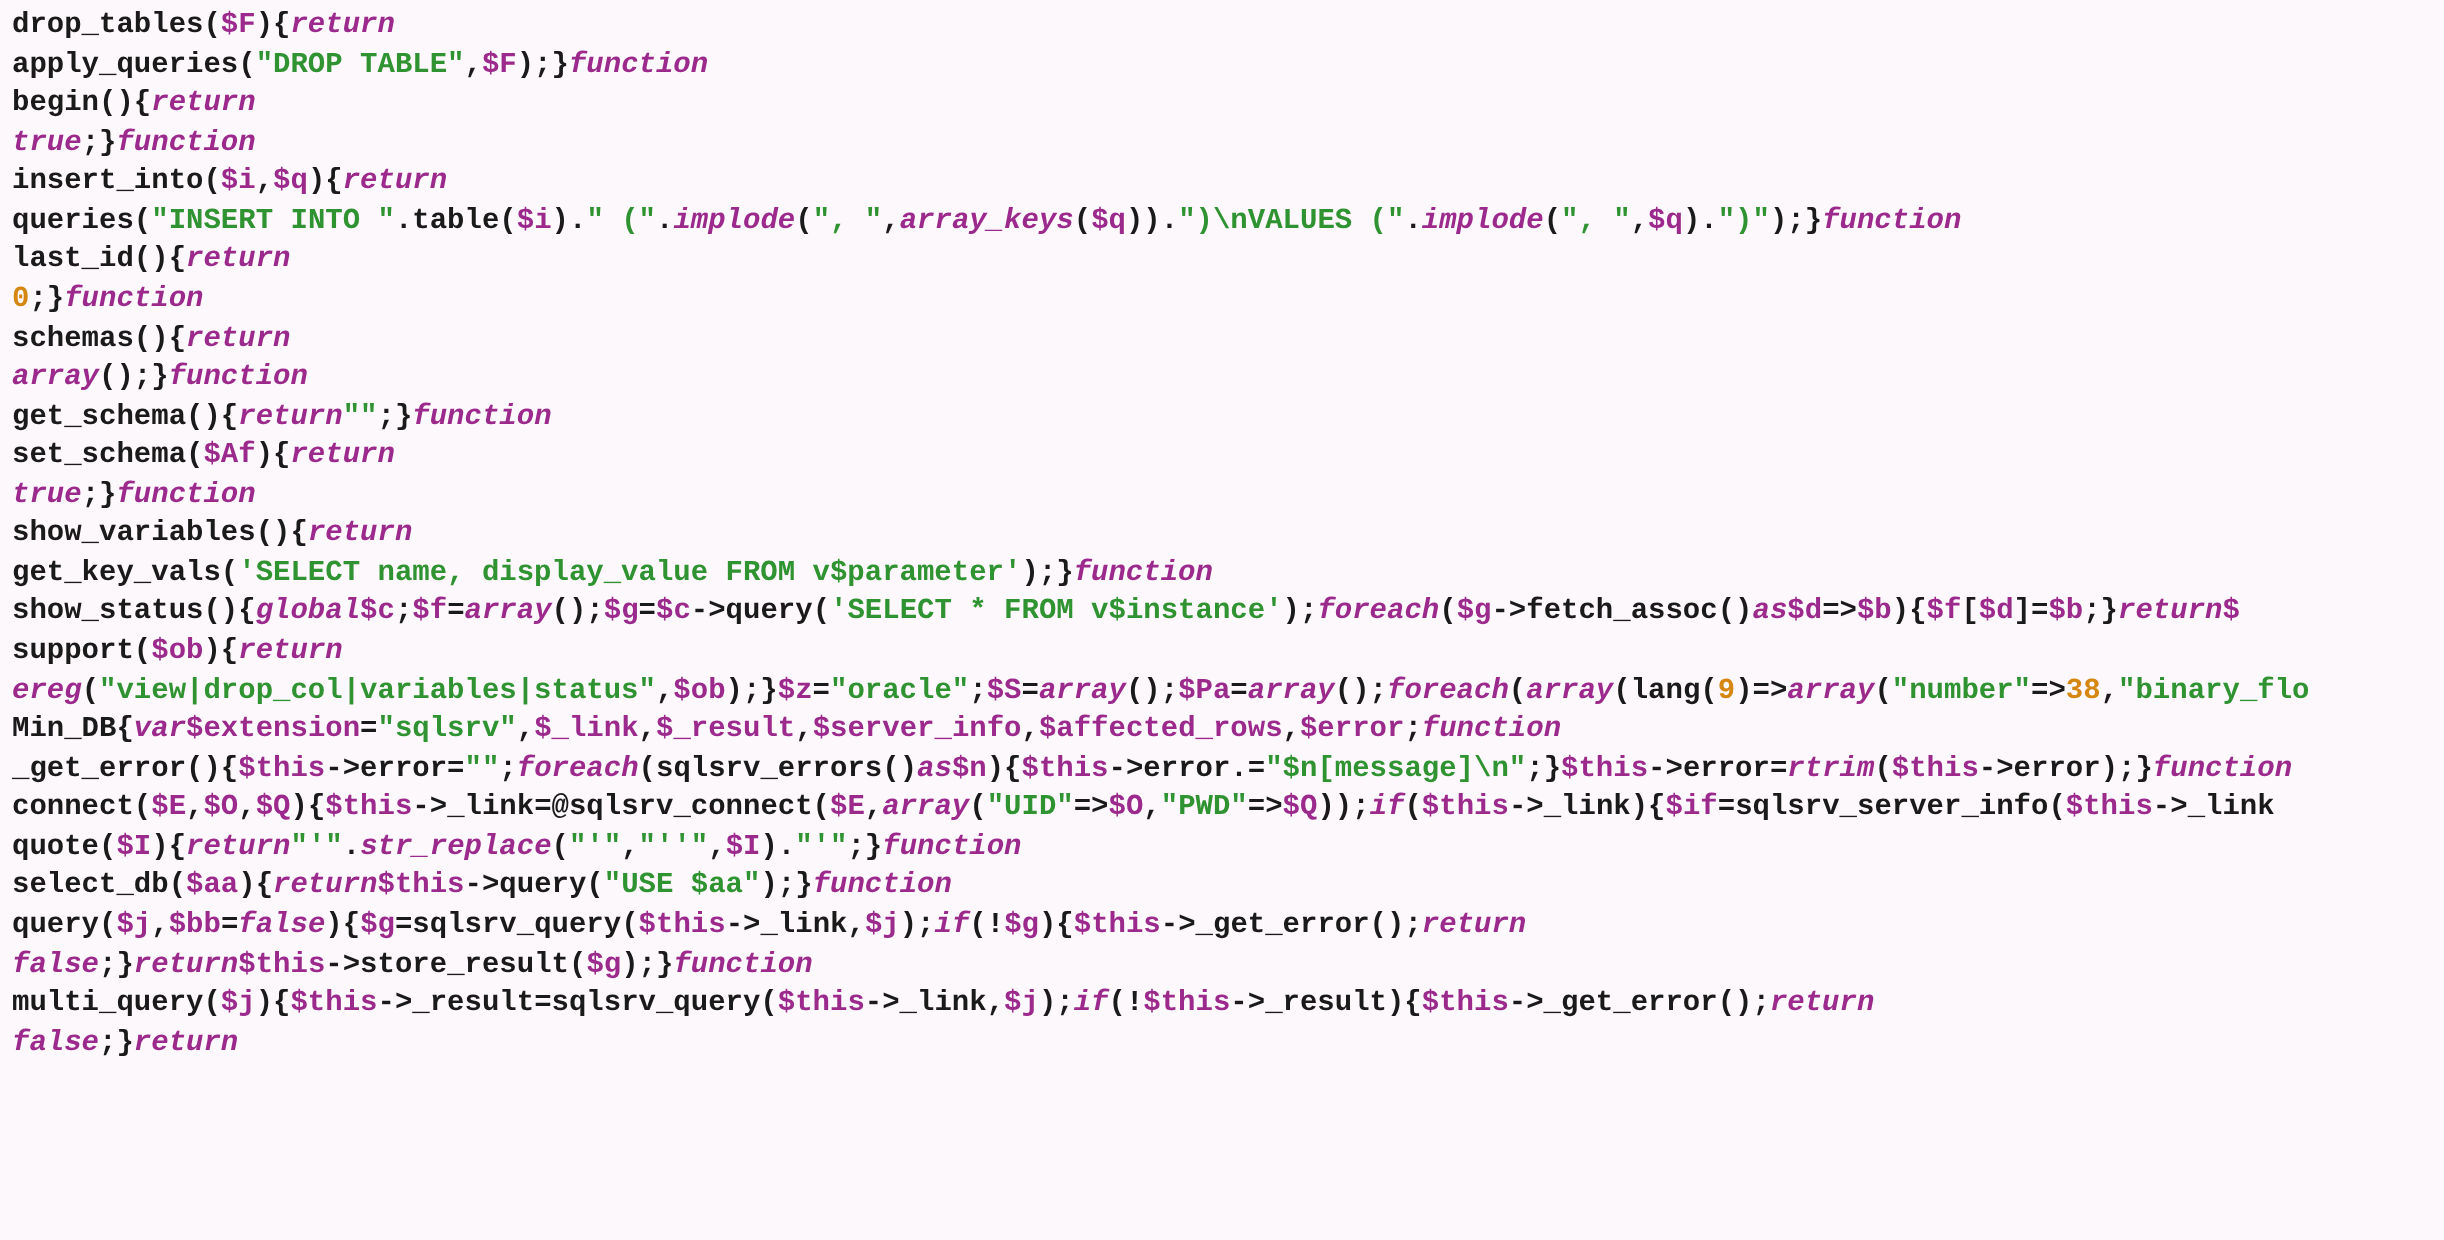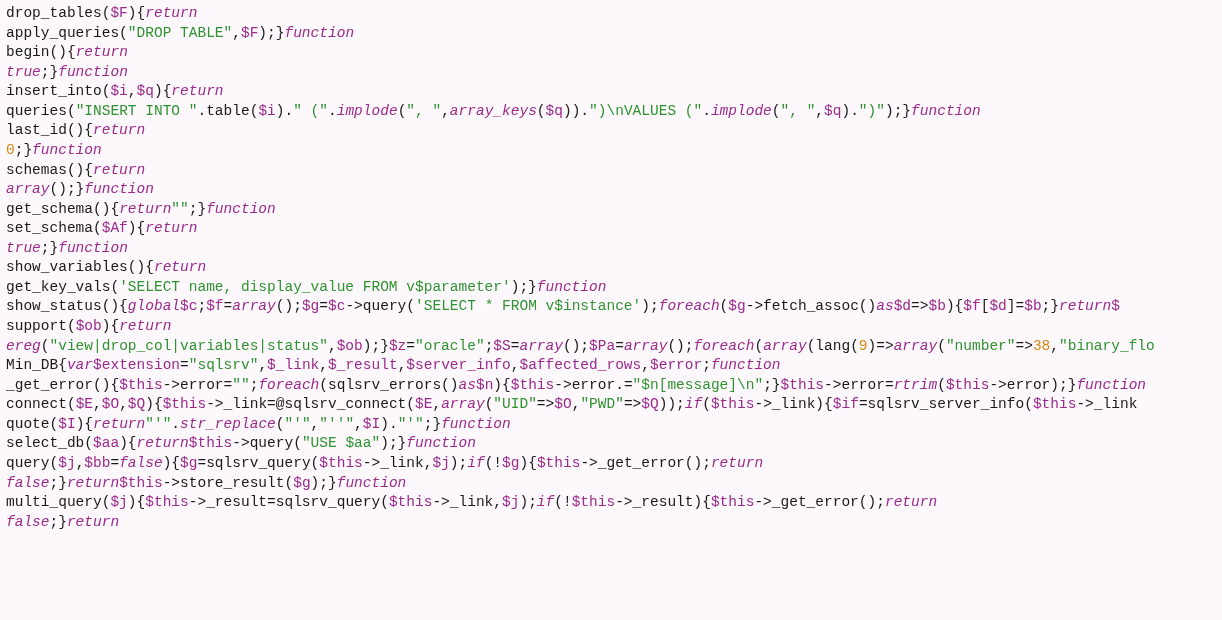--- a/index.html
+++ b/index.html
@@ -8,20 +8,21 @@
   font-size:14.5px;
   line-height:1.35;
   margin:0;
   padding:4px 6px;
   white-space:pre;
   overflow:hidden;
   color:#1a1a1a;
   width:1222px;
   height:620px;
   box-sizing:border-box;
+  font-weight:bold;
 }
 .plain{color:#1a1a1a;}
 .var{color:#9b2a8c;}        
 .kw{color:#9b2a8c;font-style:italic;} 
 .str{color:#2e9330;}        
 .fn{color:#9b2a8c;font-style:italic;} 
 .num{color:#d58712;}        
 </style>
 </head>
 <body>

